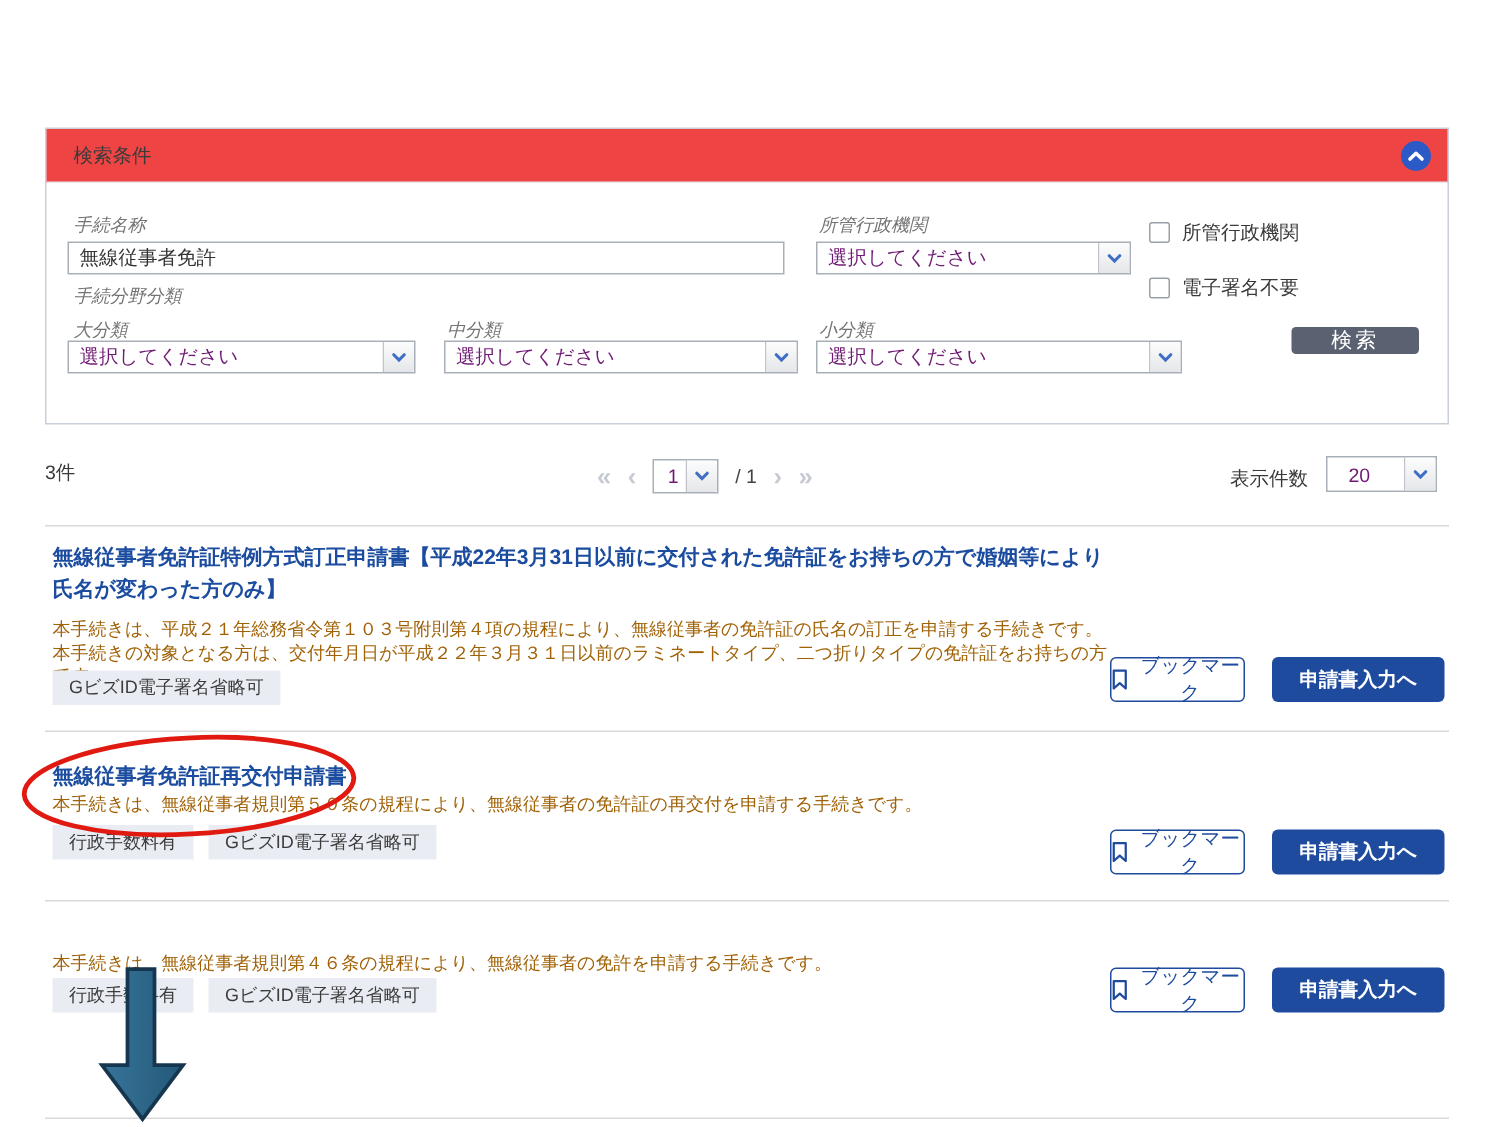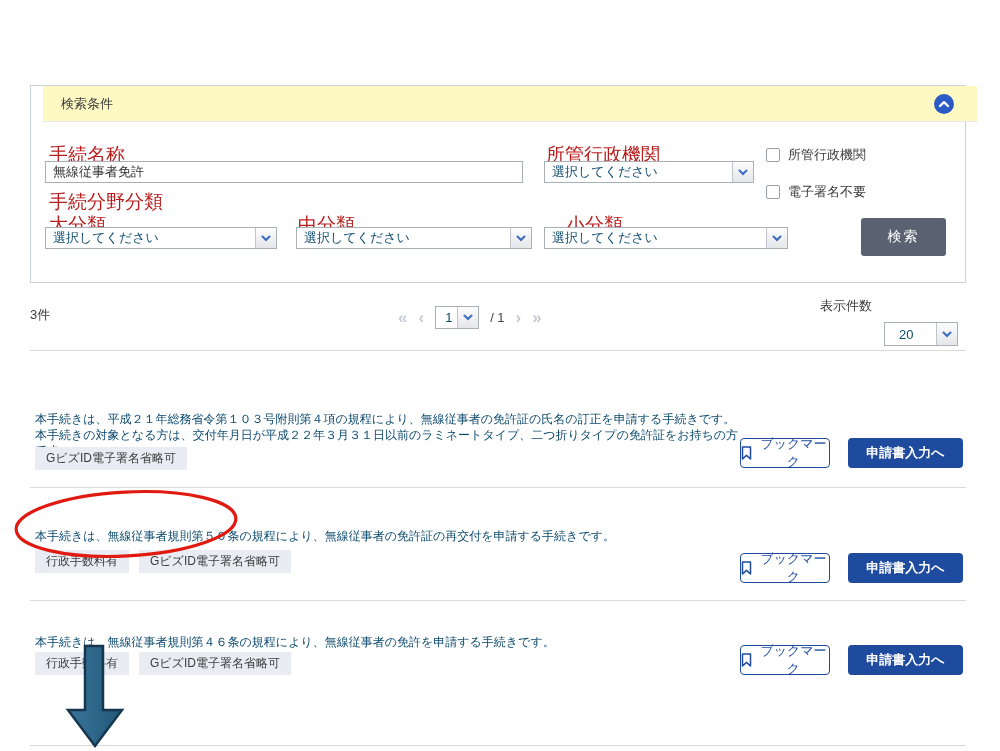--- a/index.html
+++ b/index.html
@@ -4,49 +4,49 @@
 <style>
   * { margin:0; padding:0; box-sizing:border-box; }
   html,body { background:#fff; }
   body { font-family:"Liberation Sans","DejaVu Sans",sans-serif; color:#3a3a3a; }
   .page { position:relative; width:1000px; height:751px; overflow:hidden; background:#fff; }
 
   .page-title { position:absolute; left:30px; top:18px; font-size:21px; font-weight:700; color:#3f3f3f; letter-spacing:2px; }
 
   
   .panel { position:absolute; left:30px; top:85px; width:936px; height:198px; border:1px solid #c9cfd9; background:#fff; }
-  .panel-header { position:absolute; left:12px; top:0; width:100%; height:36px; background:#fef9c3; border-bottom:1px solid #e6e8ec; display:flex; align-items:center; }
+  .panel-header { position:absolute; left:0; top:0; width:100%; height:36px; background:#ef4444; border-bottom:1px solid #e6e8ec; display:flex; align-items:center; }
   .panel-header-title { font-size:13px; color:#3a3a3a; padding-left:18px; }
   .collapse-btn { position:absolute; right:11px; top:8px; width:20px; height:20px; border-radius:50%; background:#2b5ac6; border:none; display:flex; align-items:center; justify-content:center; cursor:pointer; }
 
-  .flabel { position:absolute; font-size:19px; color:#b91c1c; }
+  .flabel { position:absolute; font-size:12px; color:#737373;font-style:italic; }
   .tinput { position:absolute; height:22px; border:1px solid #a9afb7; background:#fff; font-size:13px; color:#333; padding:0 7px; font-family:inherit; }
 
   .sel { position:absolute; height:22px; border:1px solid #a9afb7; background:#fff; display:flex; align-items:stretch; cursor:pointer; }
-  .sel .sel-txt { flex:1; font-size:13px; color:#0c4a6e; padding-left:7px; display:flex; align-items:center; white-space:nowrap; overflow:hidden; }
+  .sel .sel-txt { flex:1; font-size:13px; color:#701a75; padding-left:7px; display:flex; align-items:center; white-space:nowrap; overflow:hidden; }
   .sel .sel-btn { width:21px; background:linear-gradient(#fdfdfd,#e4e6e9); border-left:1px solid #c0c4ca; border-radius:0 2px 2px 0; display:flex; align-items:center; justify-content:center; }
 
   .cbrow { position:absolute; display:flex; align-items:center; gap:8px; }
   .cbx { width:14px; height:14px; border:1px solid #9aa0a8; background:#fff; border-radius:2px; cursor:pointer; }
   .cbl { font-size:13px; color:#3a3a3a; }
 
-  .search-btn { position:absolute; left:830px; top:132px; width:85px; height:38px; background:#5a6170; color:#fff; font-size:14px; border:none; border-radius:3px; cursor:pointer; font-family:inherit; letter-spacing:2px; }
+  .search-btn { position:absolute; left:830px; top:132px; width:85px; height:18px; background:#5a6170; color:#fff; font-size:14px; border:none; border-radius:3px; cursor:pointer; font-family:inherit; letter-spacing:2px; }
 
   
   .count { position:absolute; left:30px; top:306px; font-size:13px; color:#3a3a3a; }
   .pager { position:absolute; left:398px; top:304px; height:26px; display:flex; align-items:center; gap:11px; }
   .pg-arrow { font-size:17px; color:#c6cad2; line-height:1; cursor:pointer; font-weight:700; }
   .pg-of { font-size:13px; color:#444; }
-  .perpage-label { position:absolute; left:820px; top:297px; font-size:13px; color:#3a3a3a;text-align:right; }
-  .perpage-sel { left:884px; top:322px; width:74px; height:24px; }
+  .perpage-label { position:absolute; left:820px; top:310px; font-size:13px; color:#3a3a3a;text-align:right; }
+  .perpage-sel { left:884px; top:304px; width:74px; height:24px; }
 
   
   .result { position:absolute; left:30px; width:936px; border-top:1px solid #d9d9d9; }
   .r-title { position:absolute; left:5px; font-size:14px; font-weight:700; color:#1b4c9f; line-height:21px; width:712px; cursor:pointer; }
-  .r-desc { position:absolute; left:5px; font-size:12px; color:#0c4a6e; line-height:15.5px; width:712px; }
+  .r-desc { position:absolute; left:5px; font-size:12px; color:#a16207; line-height:15.5px; width:712px; }
   .r-tags { position:absolute; left:5px; display:flex; gap:10px; }
   .tag { background:#e9edf3; color:#3c3c3c; font-size:12px; padding:3px 11px; white-space:nowrap; }
   .bm-btn { position:absolute; left:710px; width:90px; height:30px; background:#fff; border:1px solid #1e4b9e; border-radius:4px; color:#1e4b9e; font-size:13px; display:flex; align-items:center; justify-content:center; gap:6px; cursor:pointer; font-family:inherit; }
   .ap-btn { position:absolute; left:818px; width:115px; height:30px; background:#1e4b9e; border:none; border-radius:4px; color:#fff; font-size:13px; font-weight:700; cursor:pointer; font-family:inherit; }
   .bottom-line { position:absolute; left:30px; top:745px; width:936px; height:1px; background:#d9d9d9; }
 
   .annotation { position:absolute; pointer-events:none; }
 </style>
 </head>
 <body>
@@ -103,21 +103,21 @@
     <span class="flabel" style="left:267px; top:126px;">中分類</span>
     <div class="sel" style="left:265px; top:141px; width:236px;">
       <span class="sel-txt">選択してください</span>
       <span class="sel-btn">
           <svg width="10" height="7" viewBox="0 0 10 7">
             <path d="M1.5 1.5 L5 5 L8.5 1.5" stroke="#3f6fc4" stroke-width="2.1" fill="none" stroke-linecap="round"></path>
           </svg>
         </span>
     </div>
 
-    <span class="flabel" style="left:515px; top:126px;margin-left:20px;">小分類</span>
+    <span class="flabel" style="left:515px; top:126px;">小分類</span>
     <div class="sel" style="left:513px; top:141px; width:244px;">
       <span class="sel-txt">選択してください</span>
       <span class="sel-btn">
           <svg width="10" height="7" viewBox="0 0 10 7">
             <path d="M1.5 1.5 L5 5 L8.5 1.5" stroke="#3f6fc4" stroke-width="2.1" fill="none" stroke-linecap="round"></path>
           </svg>
         </span>
     </div>
 
     <button class="search-btn">検索</button>
@@ -145,39 +145,41 @@
   <div class="sel perpage-sel">
     <span class="sel-txt" style="padding-left:14px;">20</span>
     <span class="sel-btn">
         <svg width="10" height="7" viewBox="0 0 10 7">
           <path d="M1.5 1.5 L5 5 L8.5 1.5" stroke="#3f6fc4" stroke-width="2.1" fill="none" stroke-linecap="round"></path>
         </svg>
       </span>
   </div>
 
   <article class="result" style="top:350px; height:137px;">
+    <a class="r-title" style="top:10px;">無線従事者免許証特例方式訂正申請書【平成22年3月31日以前に交付された免許証をお持ちの方で婚姻等により氏名が変わった方のみ】</a>
     <div class="r-desc" style="top:61px;">
       <div>本手続きは、平成２１年総務省令第１０３号附則第４項の規程により、無線従事者の免許証の氏名の訂正を申請する手続きです。</div>
       <div>本手続きの対象となる方は、交付年月日が平成２２年３月３１日以前のラミネートタイプ、二つ折りタイプの免許証をお持ちの方です。</div>
     </div>
     <div class="r-tags" style="top:96px;">
       <span class="tag">GビズID電子署名省略可</span>
     </div>
     <button class="bm-btn" style="top:87px;">
       <span style="display:flex;">
           <svg width="11" height="14" viewBox="0 0 11 14">
             <path d="M1.5 1 h8 v12 l-4 -3.6 l-4 3.6 z" stroke="#1e4b9e" stroke-width="1.5" fill="none" stroke-linejoin="round"></path>
           </svg>
         </span>
       <span>ブックマーク</span>
     </button>
     <button class="ap-btn" style="top:87px;">申請書入力へ</button>
   </article>
 
   <article class="result" style="top:487px; height:113px;">
+    <a class="r-title" style="top:19px;">無線従事者免許証再交付申請書</a>
     <div class="r-desc" style="top:41px;">
       <div>本手続きは、無線従事者規則第５０条の規程により、無線従事者の免許証の再交付を申請する手続きです。</div>
     </div>
     <div class="r-tags" style="top:62px;">
       <span class="tag">行政手数料有</span>
       <span class="tag">GビズID電子署名省略可</span>
     </div>
     <button class="bm-btn" style="top:65px;">
       <span style="display:flex;">
           <svg width="11" height="14" viewBox="0 0 11 14">

